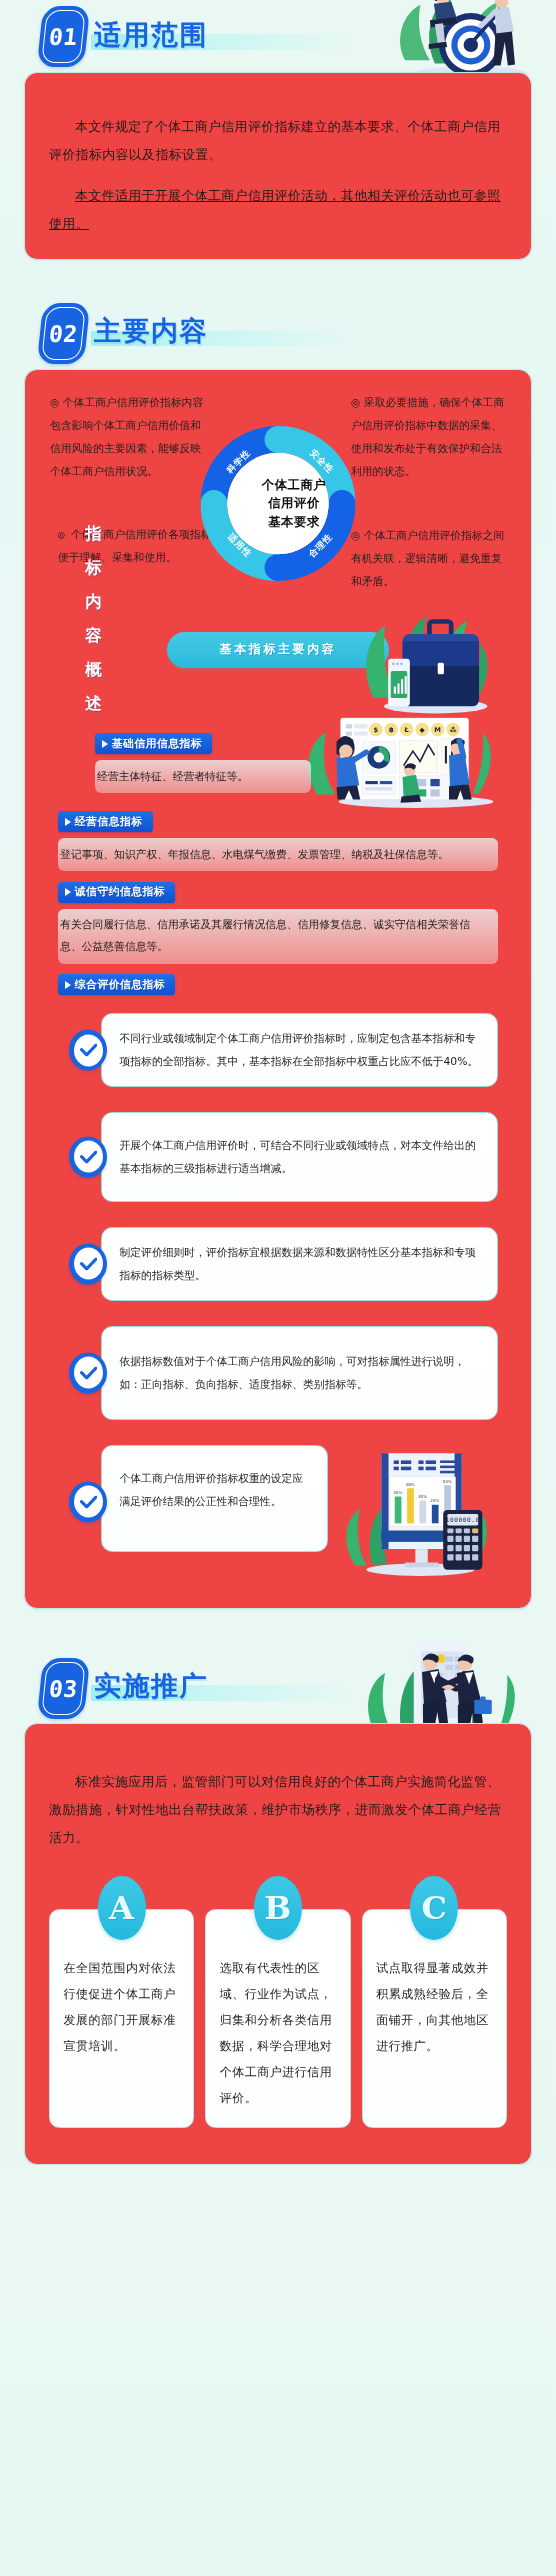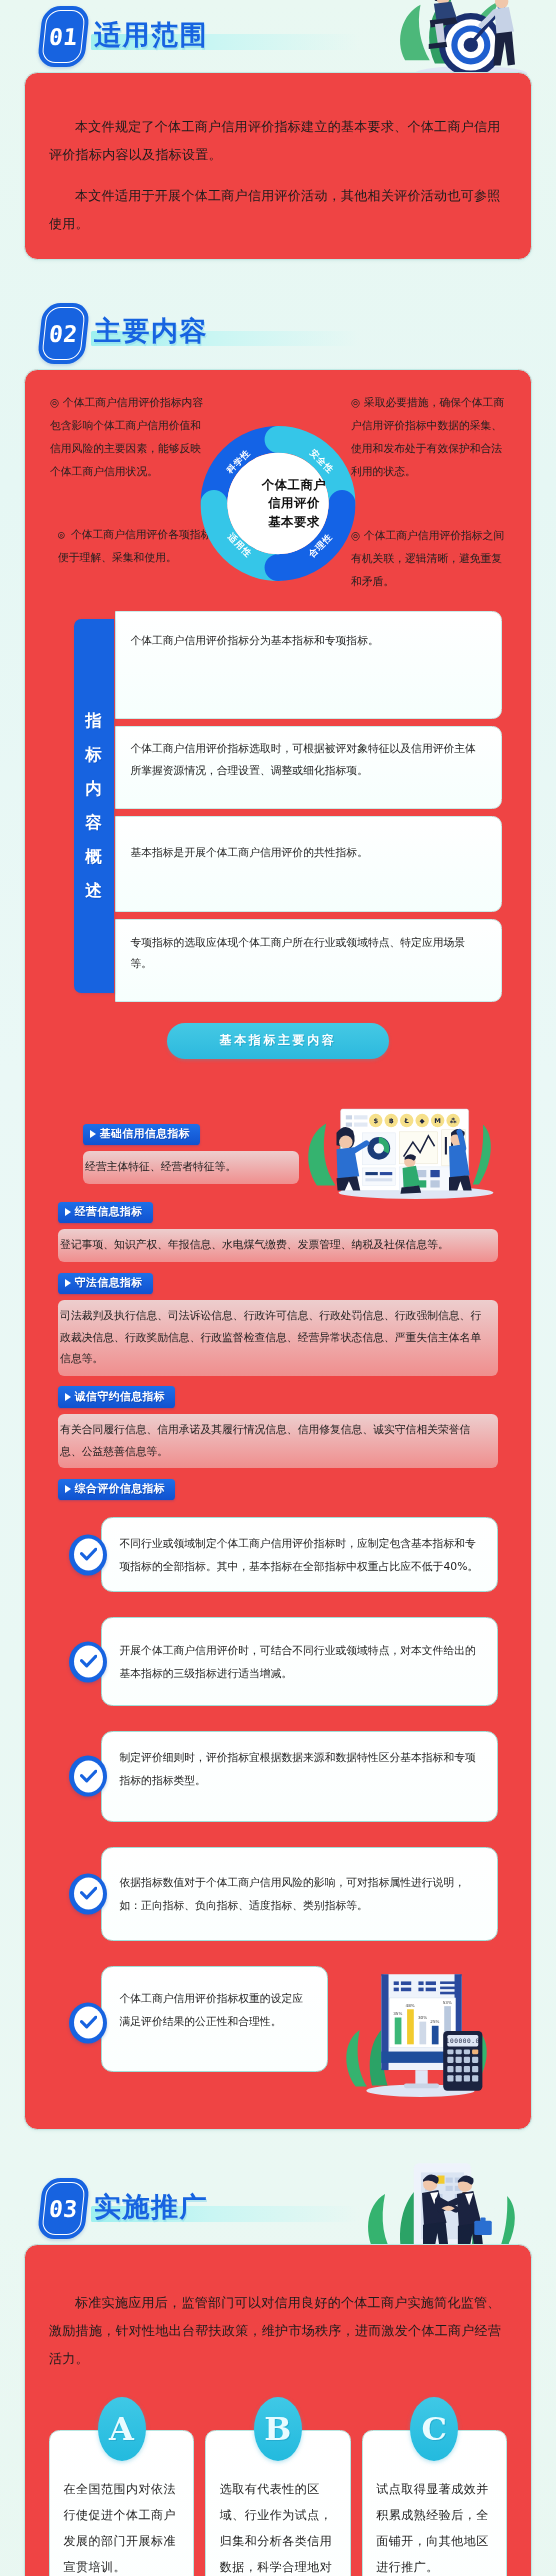--- a/index.html
+++ b/index.html
@@ -206,21 +206,21 @@
       <circle cx="250" cy="56" r="13" fill="#f0c7ab"></circle>
       <path d="M238 42 q12 -14 26 -2 q2 8 -4 10 q-10 -8 -22 -2 Z" fill="#1b2340"></path>
       <path d="M236 70 l28 -4 l10 48 l-34 6 Z" fill="#c6d2e6"></path>
       <path d="M238 118 l32 -4 l6 64 l-14 2 l-6 -46 l-8 46 l-14 0 Z" fill="#1b2340"></path>
       <path d="M236 76 q-16 18 -26 26" stroke="#c6d2e6" stroke-width="10" fill="none" stroke-linecap="round"></path>
     </svg>
   </div>
 
   <div class="panel" style="padding:27px 24px 20.6px 24px;">
     <p class="body-text indent">本文件规定了个体工商户信用评价指标建立的基本要求、个体工商户信用评价指标内容以及指标设置。</p>
-    <p class="body-text indent" style="margin-bottom:0;">本文件适用于开展个体工商户信用评价活动，其他相关评价活动也可参照使用。</p>
+    <p class="body-text indent" style="margin-bottom:0;text-decoration:underline;">本文件适用于开展个体工商户信用评价活动，其他相关评价活动也可参照使用。</p>
   </div>
 
   <div class="spacer" style="height:37px;"></div>
 
   <div class="sec-head">
     <div class="numbox">
       <div class="inner">
           <span>02</span>
         </div>
     </div>
@@ -285,26 +285,20 @@
       </svg>
 
       <div class="ov-inner" style="margin-left:0;">
         <div class="ov-side" style="left:49px;">
           <span>指</span>
           <span>标</span>
           <span>内</span>
           <span>容</span>
           <span>概</span>
           <span>述</span>
-        </div>
-        <div class="ov-rows" style="margin-left:90px;margin-right:29px;">
-          <div class="ov-row" style="min-height:77px;padding-top:17.5px;">个体工商户信用评价指标分为基本指标和专项指标。</div>
-          <div class="ov-row" style="min-height:58px;">个体工商户信用评价指标选取时，可根据被评对象特征以及信用评价主体所掌握资源情况，合理设置、调整或细化指标项。</div>
-          <div class="ov-row" style="min-height:58px;padding-top:25px;">基本指标是开展个体工商户信用评价的共性指标。</div>
-          <div class="ov-row" style="min-height:58px;margin-bottom:0;">专项指标的选取应体现个体工商户所在行业或领域特点、特定应用场景等。</div>
         </div>
       </div>
     </div>
 
     <div class="pill">
       <span>基本指标主要内容</span>
     </div>
 
     <div style="position:relative;height:134px;">
       <svg class="illus" style="right:17.5px;top:8.2px;" width="227" height="124" viewBox="0 0 440 240">
@@ -362,44 +356,37 @@
         <path d="M318 110 q12 -14 26 -2 q2 8 -4 10 q-10 -8 -22 -2 Z" fill="#1b2340"></path>
         <path d="M314 136 l30 -4 l10 60 l-38 6 Z" fill="#2a6fd1"></path>
         <path d="M342 140 q-4 -22 -8 -32" stroke="#2a6fd1" stroke-width="11" fill="none" stroke-linecap="round"></path>
         <path d="M314 196 l38 -4 l6 30 l-16 0 l-6 -18 l-6 18 l-16 0 Z" fill="#1b2340"></path>
 
         <circle cx="238" cy="166" r="11" fill="#f0c7ab"></circle>
         <path d="M228 158 q10 -12 22 -2 q0 6 -4 8 q-8 -6 -18 -2 Z" fill="#1b2340"></path>
         <path d="M224 178 l26 -4 l8 38 l-32 4 Z" fill="#2eaa6e"></path>
         <path d="M222 216 l34 -4 l4 14 l-40 2 Z" fill="#1b2340"></path>
       </svg>
-      <div class="tagblock" style="position:absolute;top:56px;left:25px;width:216px;">
+      <div class="tagblock" style="position:absolute;top:56px;left:37px;width:216px;">
         <div class="tag">
           <div class="tri"></div>
           <span>基础信用信息指标</span>
         </div>
         <div class="tagtext">经营主体特征、经营者特征等。</div>
       </div>
     </div>
 
     <div class="tagblock">
       <div class="tag">
         <div class="tri"></div>
         <span>经营信息指标</span>
       </div>
       <div class="tagtext">登记事项、知识产权、年报信息、水电煤气缴费、发票管理、纳税及社保信息等。</div>
     </div>
 
-    <div class="tagblock">
-      <div class="tag">
-        <div class="tri"></div>
-        <span>守法信息指标</span>
-      </div>
-      <div class="tagtext">司法裁判及执行信息、司法诉讼信息、行政许可信息、行政处罚信息、行政强制信息、行政裁决信息、行政奖励信息、行政监督检查信息、经营异常状态信息、严重失信主体名单信息等。</div>
-    </div>
 
     <div class="tagblock">
       <div class="tag">
         <div class="tri"></div>
         <span>诚信守约信息指标</span>
       </div>
       <div class="tagtext">有关合同履行信息、信用承诺及其履行情况信息、信用修复信息、诚实守信相关荣誉信息、公益慈善信息等。</div>
     </div>
 
     <div class="tagblock">
@@ -433,21 +420,21 @@
     </div>
 
     <div class="checkitem">
       <div class="mark">
           <div class="hole">
         <svg width="17.5" height="13.4" viewBox="0 0 34 26">
               <path d="M3 12 L13 22 L31 3" stroke="#1763e0" stroke-width="6" fill="none" stroke-linecap="round" stroke-linejoin="round"></path>
             </svg>
       </div>
         </div>
-      <div class="bubble" style="padding-bottom:29px;">制定评价细则时，评价指标宜根据数据来源和数据特性区分基本指标和专项指标的指标类型。</div>
+      <div class="bubble" style="padding-bottom:13px;">制定评价细则时，评价指标宜根据数据来源和数据特性区分基本指标和专项指标的指标类型。</div>
     </div>
 
     <div class="checkitem">
       <div class="mark">
           <div class="hole">
         <svg width="17.5" height="13.4" viewBox="0 0 34 26">
               <path d="M3 12 L13 22 L31 3" stroke="#1763e0" stroke-width="6" fill="none" stroke-linecap="round" stroke-linejoin="round"></path>
             </svg>
       </div>
         </div>

